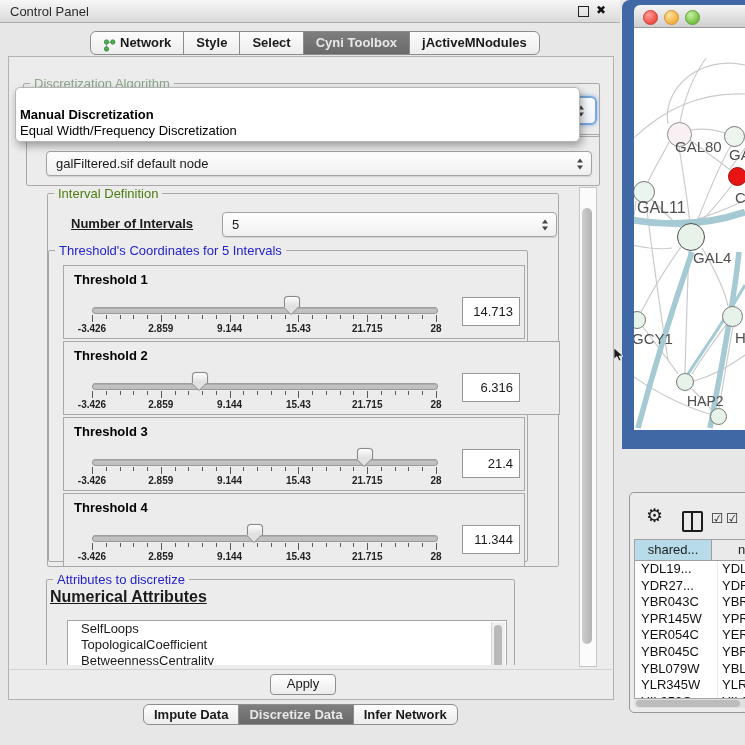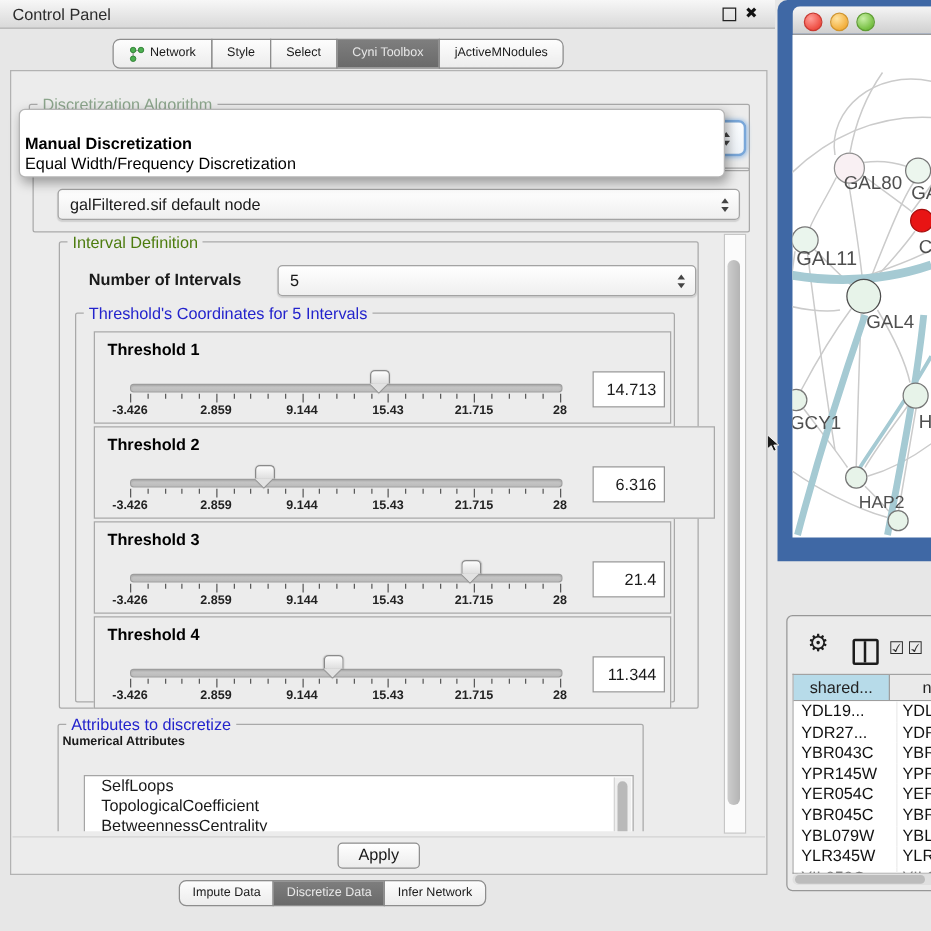--- a/index.html
+++ b/index.html
@@ -1,27 +1,27 @@
 <!DOCTYPE html>
 <html><head>
 <meta charset="utf-8">
 <style>
   html,body{margin:0;padding:0;}
   #root{position:relative;width:745px;height:745px;background:#e7e7e7;overflow:hidden;
         font-family:"Liberation Sans","DejaVu Sans",sans-serif;color:#1a1a1a;}
-  .abs{position:absolute;}
+  .abs{position:absolute;text-decoration:underline;}
   
   #titlebar{position:absolute;left:0;top:0;width:620px;height:22px;
     background:linear-gradient(#f7f7f7,#d9d9d9);border-bottom:1px solid #adadad;}
   #titlebar .wtitle{position:absolute;left:10px;top:4px;font-size:13px;color:#2b2b2b;}
   #float-ic{position:absolute;left:578px;top:6px;width:9px;height:9px;border:1.5px solid #222;background:transparent;}
   #close-ic{position:absolute;left:596px;top:3px;font-size:12px;font-weight:bold;color:#111;}
   
   .tabrow{position:absolute;display:flex;}
-  .tab{height:22px;line-height:22px;padding:0 12px;font-size:10px;font-weight:400;color:#1a1a1a;
+  .tab{height:22px;line-height:22px;padding:0 12px;font-size:13px;font-weight:700;color:#1a1a1a;
     background:linear-gradient(#fdfdfd,#ececec);border:1px solid #8d8d8d;margin-left:-1px;
     display:flex;align-items:center;gap:4px;white-space:nowrap;}
   .tab:first-child{border-radius:6px 0 0 6px;margin-left:0;}
   .tab:last-child{border-radius:0 6px 6px 0;}
   .tab.selected{background:linear-gradient(#7e7e7e,#6a6a6a);color:#e8e8e8;}
   .tab .tabicon{display:none;width:13px;height:13px;}
   .tab.icon .tabicon{display:inline-block;}
   
   #panel{position:absolute;left:8px;top:56px;width:604px;height:642px;background:#ececec;
     border:1px solid #b2b2b2;}
@@ -184,21 +184,21 @@
     <div id="viewport" style="left:6px;top:130px;">
 
       <div class="group" style="left:32px;top:6px;width:510px;height:372px;">
         <span class="gtitle green">Interval Definition</span>
         <div class="abs" style="left:23px;top:22px;font-size:13px;font-weight:bold;">Number of Intervals</div>
         <div class="combo" style="left:163px;top:18px;width:333px;height:23px;">
           <span class="cval">5</span>
           <span class="spin"></span>
         </div>
 
-        <div class="group" style="left:12px;top:56px;width:478px;height:310px;border-radius:2px;">
+        <div class="group" style="left:0;top:56px;width:478px;height:310px;border-radius:2px;">
           <span class="gtitle blue">Threshold's Coordinates for 5 Intervals</span>
           <div id="thresholds">
               <div class="tblock" style="top: 14px;">
               <div class="tlabel">Threshold 1</div>
               <div class="track"></div>
               <div class="thumb" style="left: 219.556px;"></div>
               <div class="ruler">
                   <i class="ma" style="left: 0%;"></i>
                   <i class="mi" style="left: 4%;"></i>
                   <i class="mi" style="left: 8%;"></i>
@@ -361,21 +361,21 @@
                   <span style="left: 100%;">28</span>
                 </div>
               <div class="vbox">11.344</div>
             </div>
             </div>
         </div>
       </div>
 
       <div class="group" style="left:31px;top:392px;width:467px;height:92px;">
         <span class="gtitle blue">Attributes to discretize</span>
-        <div class="abs" style="left:3px;top:8px;font-size:10px;font-weight:bold;">Numerical Attributes</div>
+        <div class="abs" style="left:3px;top:8px;font-size:16px;font-weight:bold;">Numerical Attributes</div>
         <div id="attr-list">
           <div>
               <div class="item bold"><span>SelfLoops</span></div>
               <div class="item bold"><span>TopologicalCoefficient</span></div>
               <div class="item bold"><span>BetweennessCentrality</span></div>
             </div>
           <div id="attr-scroll">
               <div class="thumbv"></div>
             </div>
         </div>

